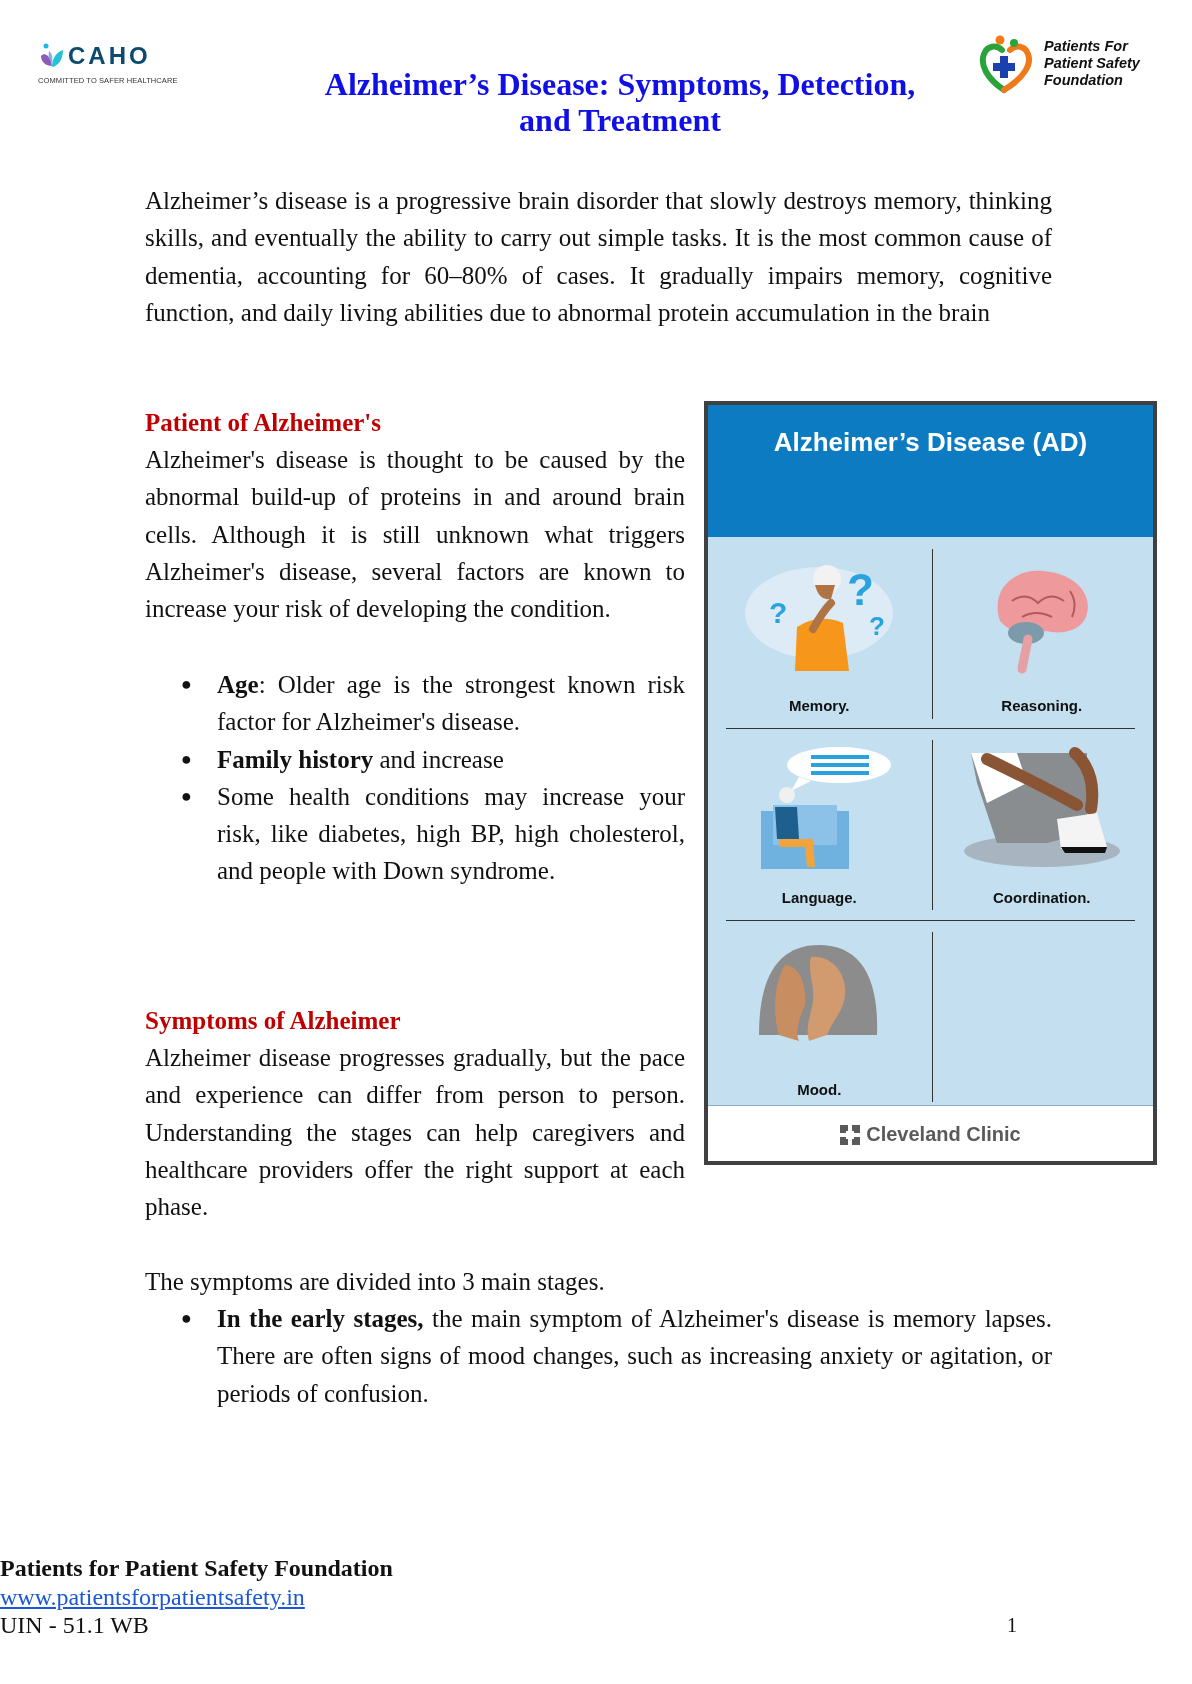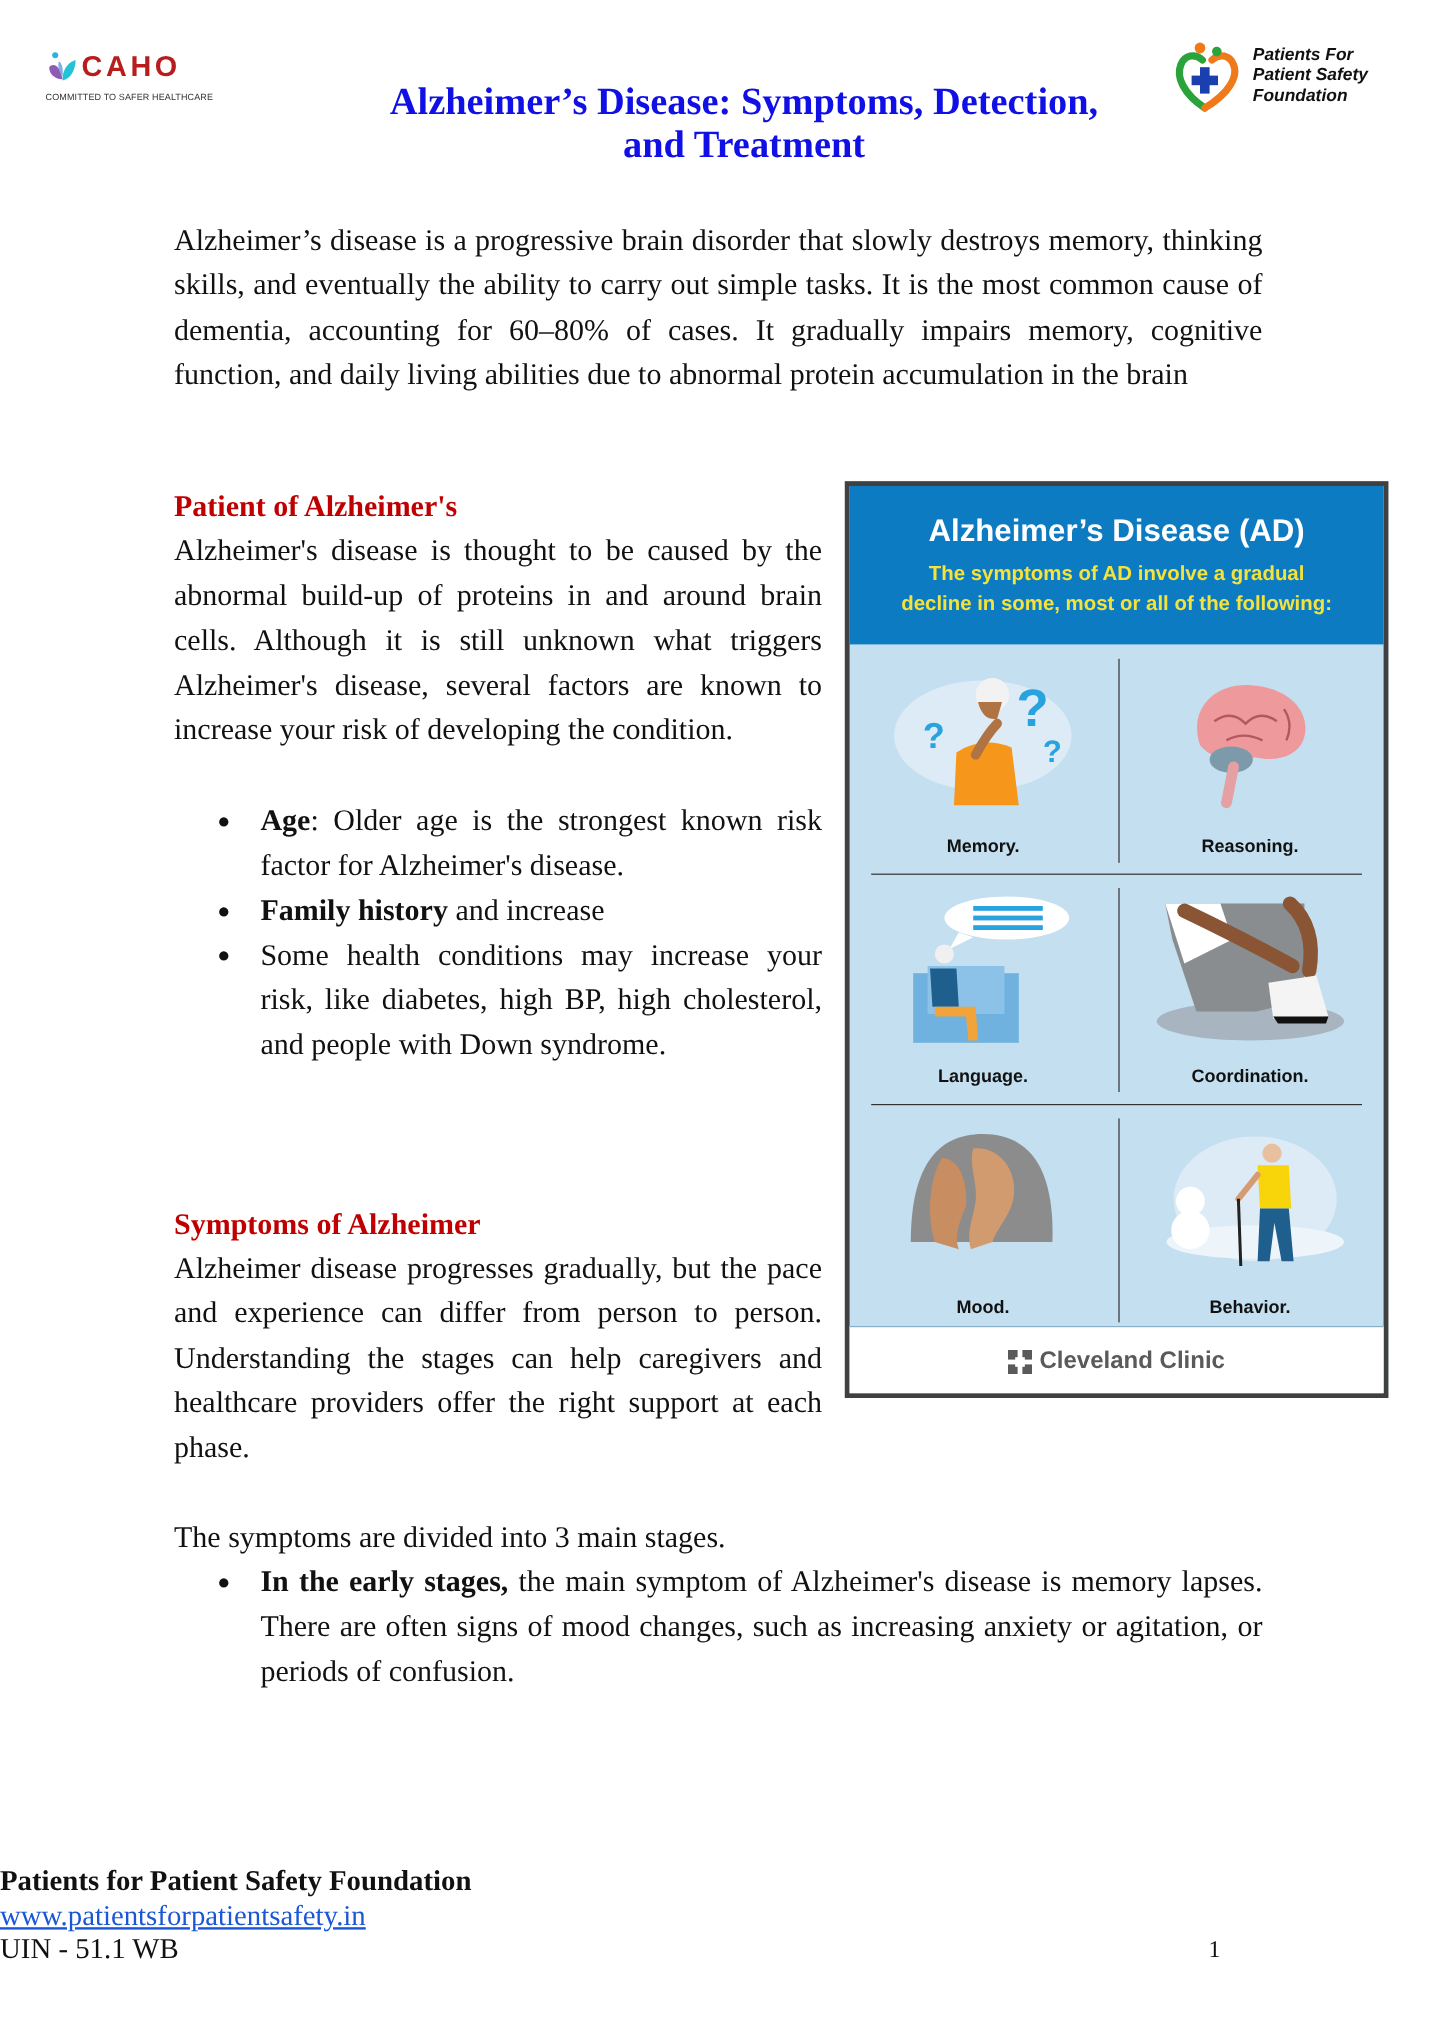--- a/index.html
+++ b/index.html
@@ -2,21 +2,21 @@
 <html><head>
 <meta charset="utf-8">
 <style>
   html, body { margin:0; padding:0; background:#ffffff; }
   body { width:1192px; height:1684px; position:relative; overflow:hidden; font-family:"Liberation Serif", serif; color:#111; }
   .abs { position:absolute; }
 
   
   .caho { left:38px; top:40px; width:130px; height:50px; }
   .caho-mark { position:absolute; left:0; top:2px; width:28px; height:28px; }
-  .caho-word { position:absolute; left:30px; top:2px; font-family:"Liberation Sans", sans-serif; font-weight:bold; font-size:24px; letter-spacing:3px; color:#b91c1c; }
+  .caho-word { position:absolute; left:30px; top:2px; font-family:"Liberation Sans", sans-serif; font-weight:bold; font-size:24px; letter-spacing:3px; color:#0c4a6e; }
   .caho-tag { position:absolute; left:0; top:36px; font-family:"Liberation Sans", sans-serif; font-size:7.5px; color:#333; white-space:nowrap; letter-spacing:0.1px; }
 
   .ppsf { left:978px; top:30px; width:200px; height:70px; }
   .ppsf-mark { position:absolute; left:0; top:4px; width:56px; height:60px; }
   .ppsf-text { position:absolute; left:66px; top:8px; font-family:"Liberation Sans", sans-serif; font-weight:bold; font-style:italic; font-size:14.5px; line-height:17px; color:#111; }
 
   .title { left:250px; top:66px; width:740px; text-align:center; color:#1010e6; font-weight:bold; font-size:32px; line-height:36px; }
 
   .para { font-size:25px; line-height:37.3px; text-align:justify; text-align-last:left; }
   .intro { left:145px; top:182px; width:907px; }
@@ -106,24 +106,20 @@
 <div class="abs col h-red symp-h">Symptoms of Alzheimer</div>
 <p class="abs col para symp-p" style="margin:0">Alzheimer disease progresses gradually, but the pace and experience can differ from person to person. Understanding the stages can help caregivers and healthcare providers offer the right support at each phase.</p>
 <p class="abs para stages-intro" style="margin:0">The symptoms are divided into 3 main stages.</p>
 <ul class="abs bul stages-list">
   <li><b>In the early stages,</b><span> the main symptom of Alzheimer's disease is memory lapses. There are often signs of mood changes, such as increasing anxiety or agitation, or periods of confusion.</span></li>
 </ul>
 
 <div class="abs info">
   <div class="info-head">
     <div class="info-title">Alzheimer’s Disease (AD)</div>
-    <div class="info-sub">
-      <div>The symptoms of AD involve a gradual</div>
-      <div>decline in some, most or all of the following:</div>
-    </div>
   </div>
   <div class="info-grid">
     <div class="vline" style="top:12px;height:170px"></div>
     <div class="hline" style="top:191px"></div>
     <div class="vline" style="top:203px;height:170px"></div>
     <div class="hline" style="top:383px"></div>
     <div class="vline" style="top:395px;height:170px"></div>
 
     <div class="cell" style="left:0;top:0">
       <svg width="160" height="130" viewBox="0 0 160 130">
@@ -180,34 +176,20 @@
 
     <div class="cell" style="left:0;top:384px">
       <svg width="140" height="130" viewBox="0 0 140 130">
         <path d="M10 100 C10 40 30 10 70 10 C110 10 130 40 128 100Z" fill="#8c8c8c"></path>
         <path d="M36 30 C50 30 58 50 56 70 C50 84 46 96 50 106 L30 100 C24 80 24 50 36 30Z" fill="#c98d62"></path>
         <path d="M62 22 C84 20 98 40 96 60 C94 78 84 84 78 100 L60 106 C56 92 62 80 64 66 C66 50 58 36 62 22Z" fill="#d29b6f"></path>
       </svg>
       <div class="cell-label">Mood.</div>
     </div>
 
-    <div class="cell" style="left:50%;top:384px">
-      <svg width="160" height="130" viewBox="0 0 160 130">
-        <ellipse cx="84" cy="64" rx="68" ry="52" fill="#dcebf5"></ellipse>
-        <ellipse cx="84" cy="100" rx="74" ry="14" fill="#eef5fa"></ellipse>
-        <circle cx="30" cy="66" r="12" fill="#ffffff"></circle>
-        <circle cx="30" cy="90" r="16" fill="#ffffff"></circle>
-        <circle cx="98" cy="26" r="8" fill="#e8c0a0"></circle>
-        <path d="M86 36 L112 36 L114 72 L88 72Z" fill="#f8d40b"></path>
-        <path d="M88 72 L112 72 L116 116 L106 116 L100 84 L96 116 L86 116Z" fill="#1f5f8e"></path>
-        <path d="M86 44 L70 64" stroke="#d79b73" stroke-width="5" stroke-linecap="round"></path>
-        <path d="M70 64 L72 120" stroke="#222" stroke-width="2.5"></path>
-      </svg>
-      <div class="cell-label">Behavior.</div>
-    </div>
   </div>
   <div class="info-foot">
     <span class="cc">
       <svg width="20" height="20" viewBox="0 0 20 20">
         <rect x="0" y="0" width="8" height="8" fill="#5a5a5a"></rect>
         <rect x="12" y="0" width="8" height="8" fill="#5a5a5a"></rect>
         <rect x="0" y="12" width="8" height="8" fill="#5a5a5a"></rect>
         <rect x="12" y="12" width="8" height="8" fill="#5a5a5a"></rect>
         <rect x="6" y="6" width="8" height="8" fill="#ffffff"></rect>
       </svg>

